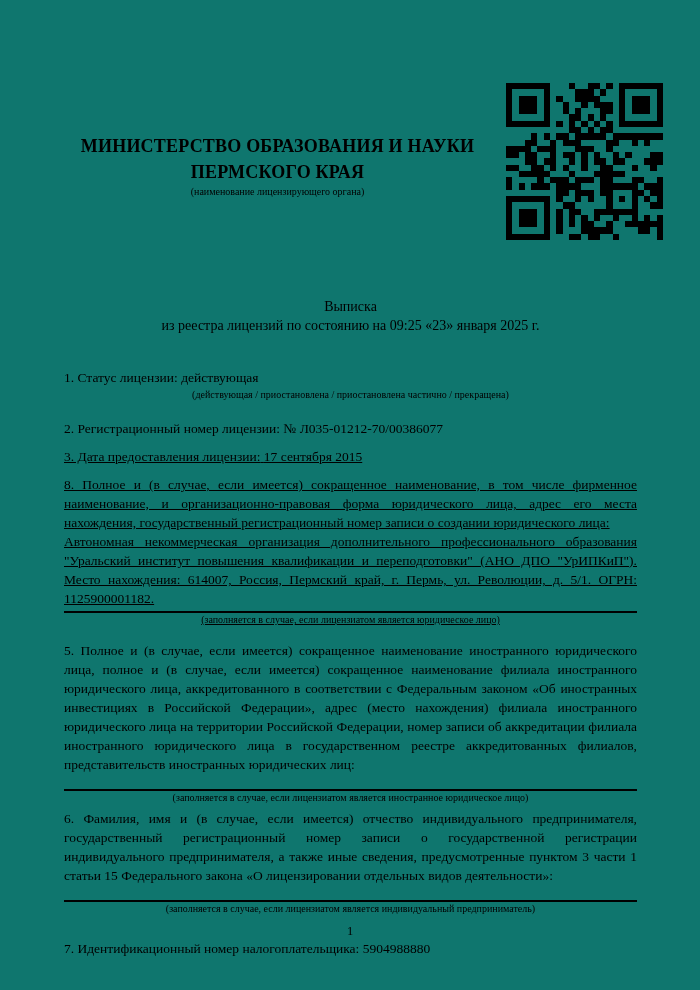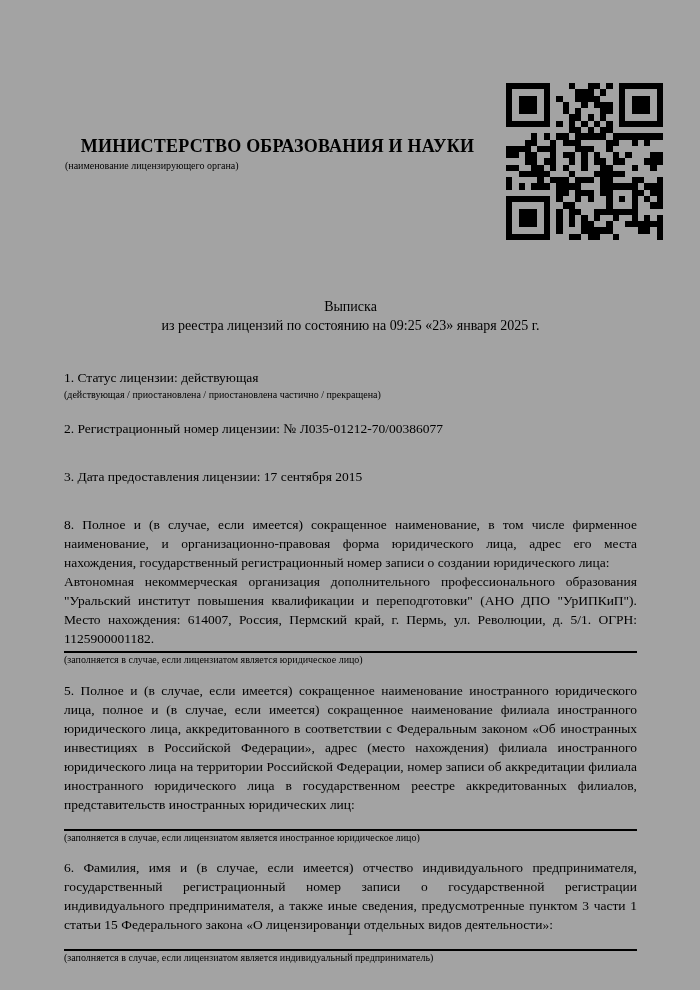--- a/index.html
+++ b/index.html
@@ -1,49 +1,49 @@
 <!DOCTYPE html>
 <html><head>
 <meta charset="utf-8">
 <style>
   html,body{margin:0;padding:0;background:#e8e8e8;}
   .page{
     position:relative;
     width:700px;height:990px;
     margin:0 auto;
-    background:#a3a3a3;
+    background:#0f766e;
     color:#000000;
     font-family:"Liberation Serif","DejaVu Serif",serif;
     overflow:hidden;
     box-sizing:border-box;
   }
   .qr{
     position:absolute;left:506px;top:83px;width:157px;height:157px;
   }
   .qr svg{display:block;width:157px;height:157px;shape-rendering:crispEdges;}
   .header{
     position:absolute;left:65px;top:133px;width:425px;
     text-align:center;
   }
   .h1{font-size:18px;font-weight:bold;line-height:26px;letter-spacing:.2px;}
-  .small-caption{font-size:10px;line-height:13px;text-align:left;}
+  .small-caption{font-size:10px;line-height:13px;text-align:center;}
   .doc-title{
     position:absolute;left:64px;top:297px;width:573px;
     text-align:center;font-size:14px;line-height:19px;
   }
   .content{
     position:absolute;left:64px;top:368px;width:573px;
     font-size:13.5px;line-height:20px;
   }
   .content p{margin:0;}
   .para{text-align:justify;line-height:19px;}
   .rule{border-top:2px solid #000;height:0;width:100%;}
   .mt18{margin-top:18px;}
-  .mt12{margin-top:28px;}
-  .mt14{margin-top:14px;}
+  .mt12{margin-top:8px;text-decoration:underline;}
+  .mt14{margin-top:5px;}
   .mt6{margin-top:15px;}
   .mt24{margin-top:24px;}
   .rule-gap{margin-top:15px;}
   .rule-tight{margin-top:3px;}
   .page-number{
     position:absolute;left:0;top:924px;width:700px;
     text-align:center;font-size:12.5px;
   }
 </style>
 </head>
@@ -372,20 +372,21 @@
         <rect x="11" y="24" width="1" height="1" fill="#000000"></rect>
         <rect x="13" y="24" width="1" height="1" fill="#000000"></rect>
         <rect x="14" y="24" width="1" height="1" fill="#000000"></rect>
         <rect x="17" y="24" width="1" height="1" fill="#000000"></rect>
         <rect x="24" y="24" width="1" height="1" fill="#000000"></rect>
       </svg>
   </div>
 
   <div class="header">
     <div class="h1">МИНИСТЕРСТВО ОБРАЗОВАНИЯ И НАУКИ</div>
+    <div class="h1">ПЕРМСКОГО КРАЯ</div>
     <div class="small-caption">(наименование лицензирующего органа)</div>
   </div>
 
   <div class="doc-title">
     <div>Выписка</div>
     <div>из реестра лицензий по состоянию на 09:25 «23» января 2025 г.</div>
   </div>
 
   <div class="content">
 

